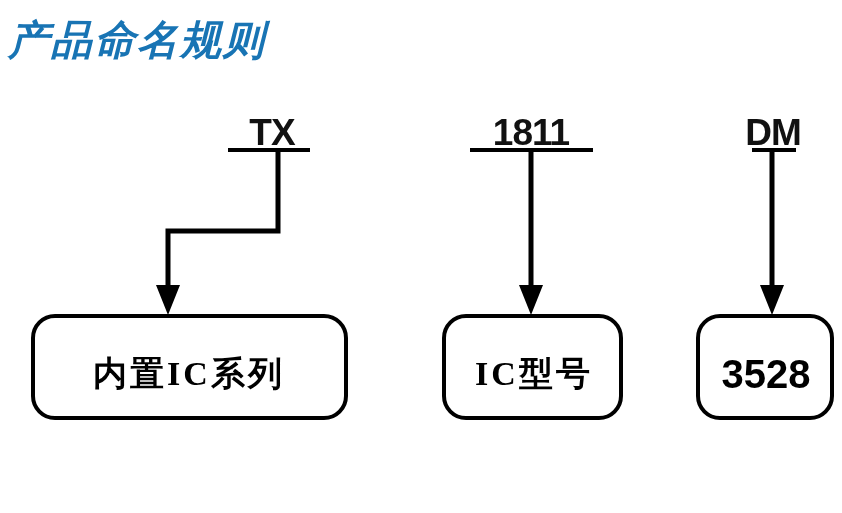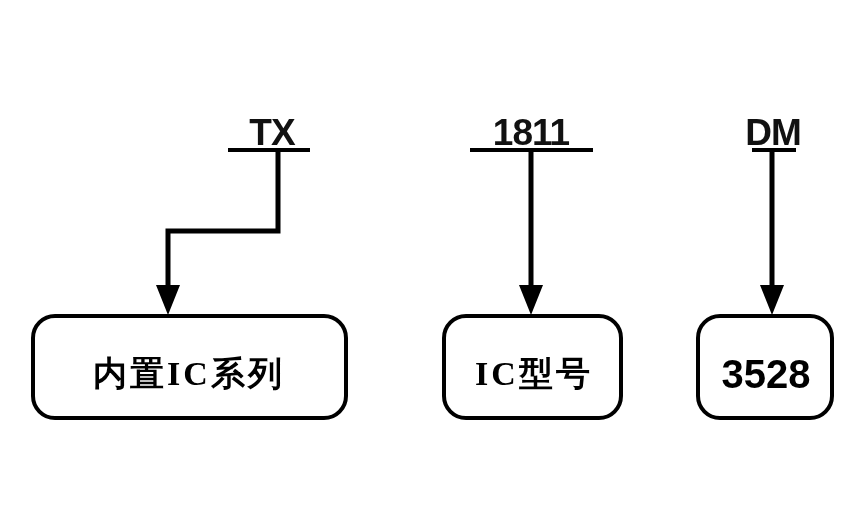--- a/index.html
+++ b/index.html
@@ -83,20 +83,21 @@
   }
   .arrow-head {
     fill: #000000;
   }
 </style>
 </head>
 <body>
 
 <div id="stage">
 
+  <div class="page-title" style="color:#1874B4;">产品命名规则</div>
 
   <svg id="diagram" viewBox="0 0 842 513">
 
     <g>
       <text class="code-label" x="272" y="145">TX</text>
       <line class="rule-line" x1="228" y1="150" x2="310" y2="150"></line>
 
       <polyline class="conn-line" points="278,151 278,231 168,231 168,290"></polyline>
       <polygon class="arrow-head" points="168,315 156,285 180,285"></polygon>
       <rect class="box-rect" x="33" y="316" width="313" height="102" rx="22" ry="22"></rect>

